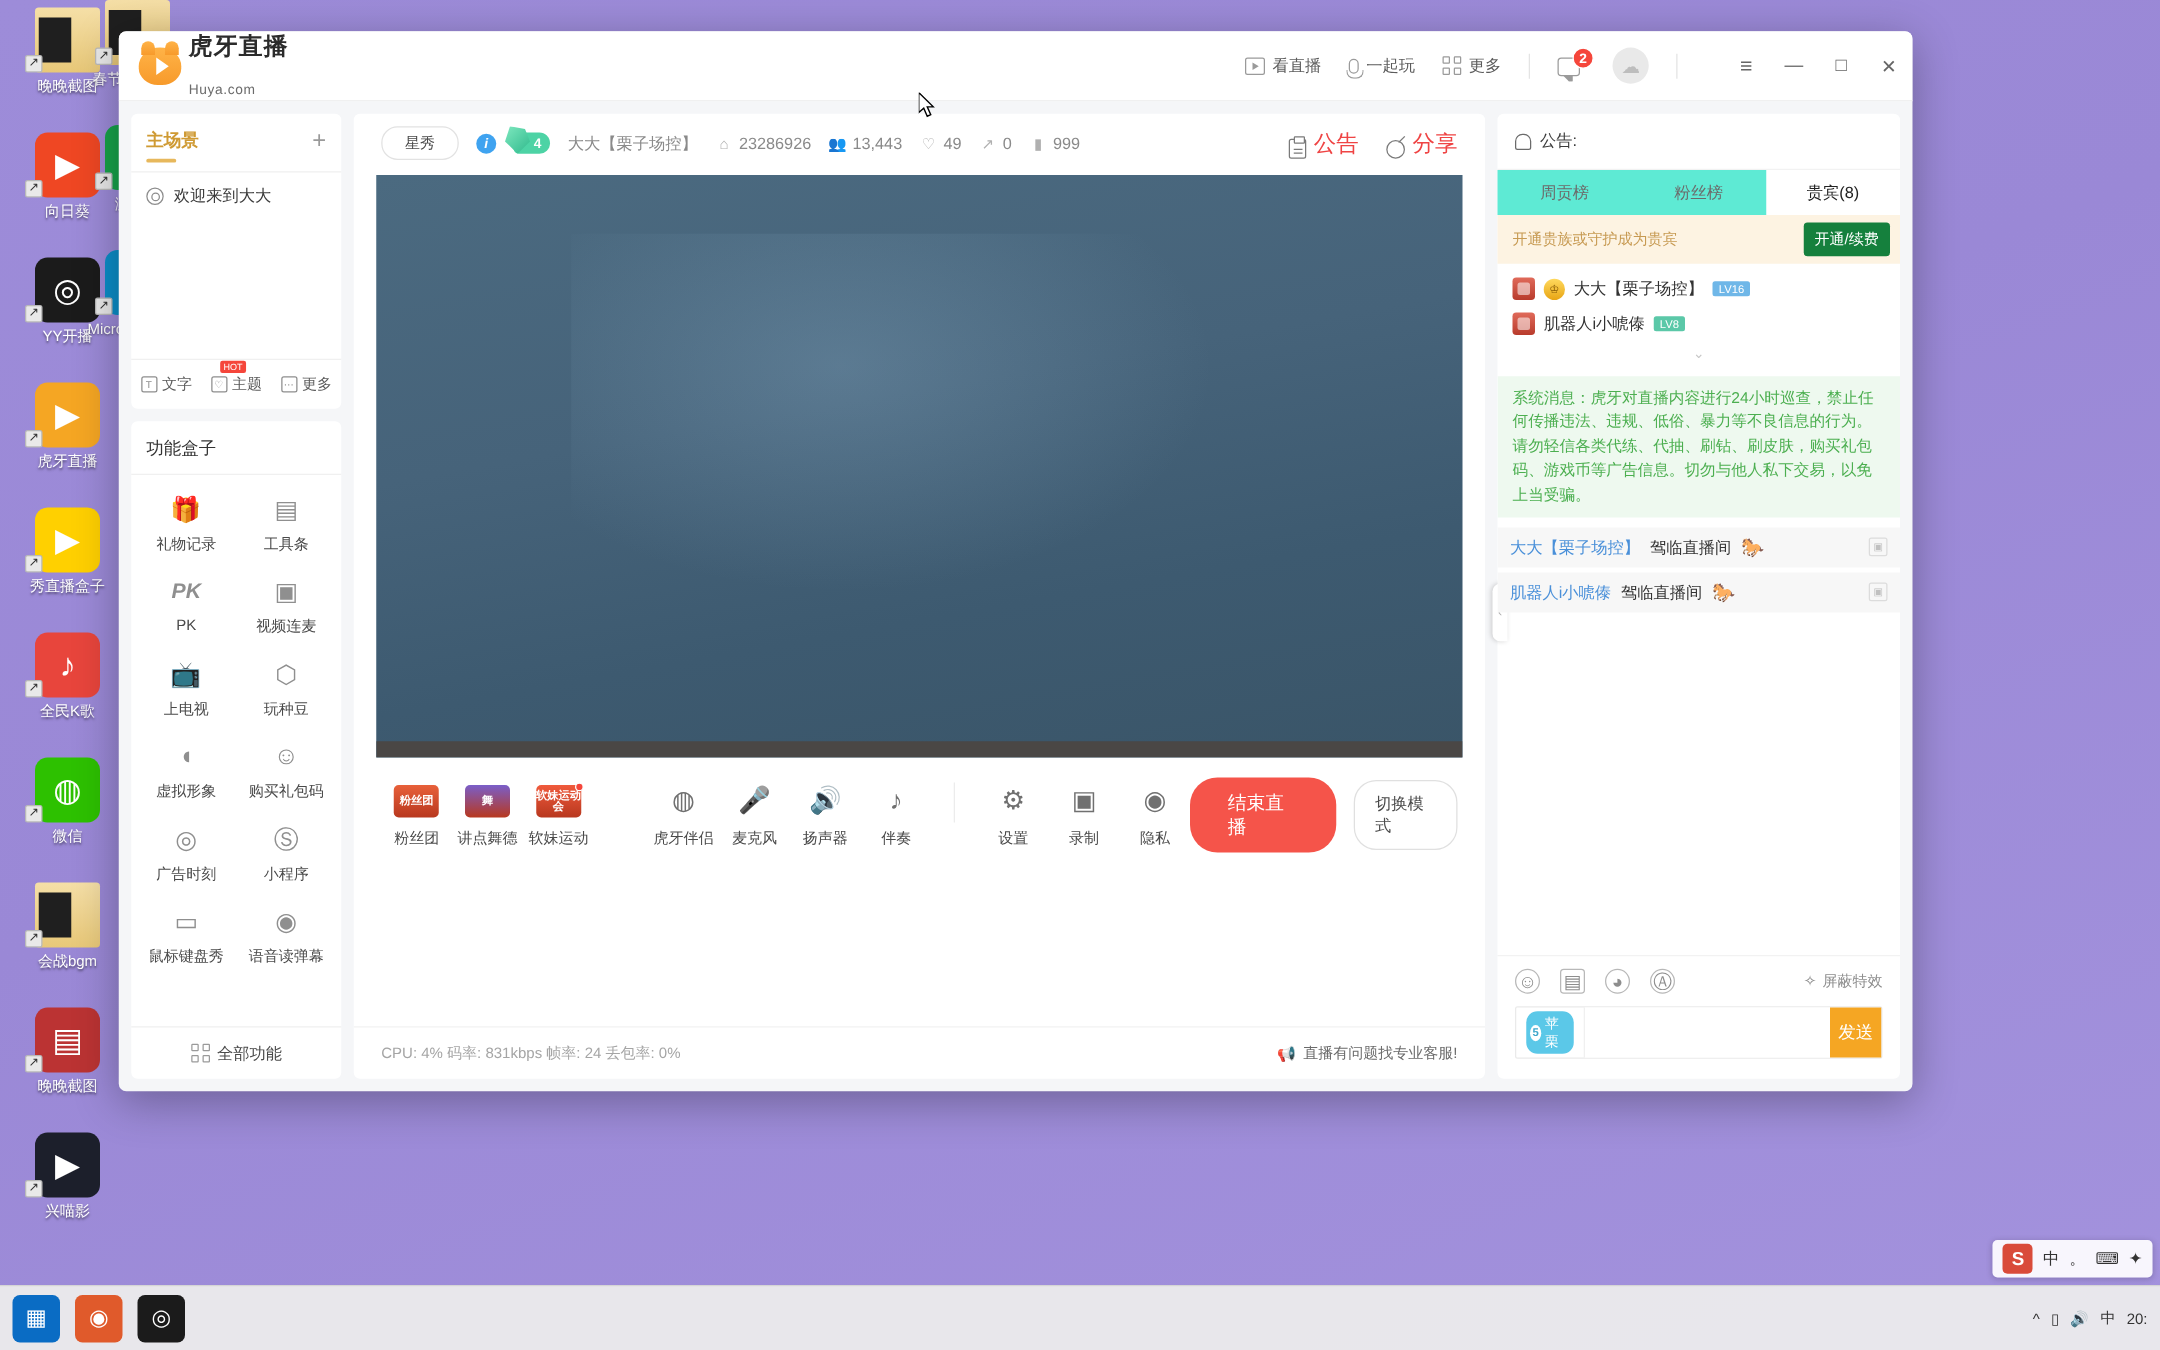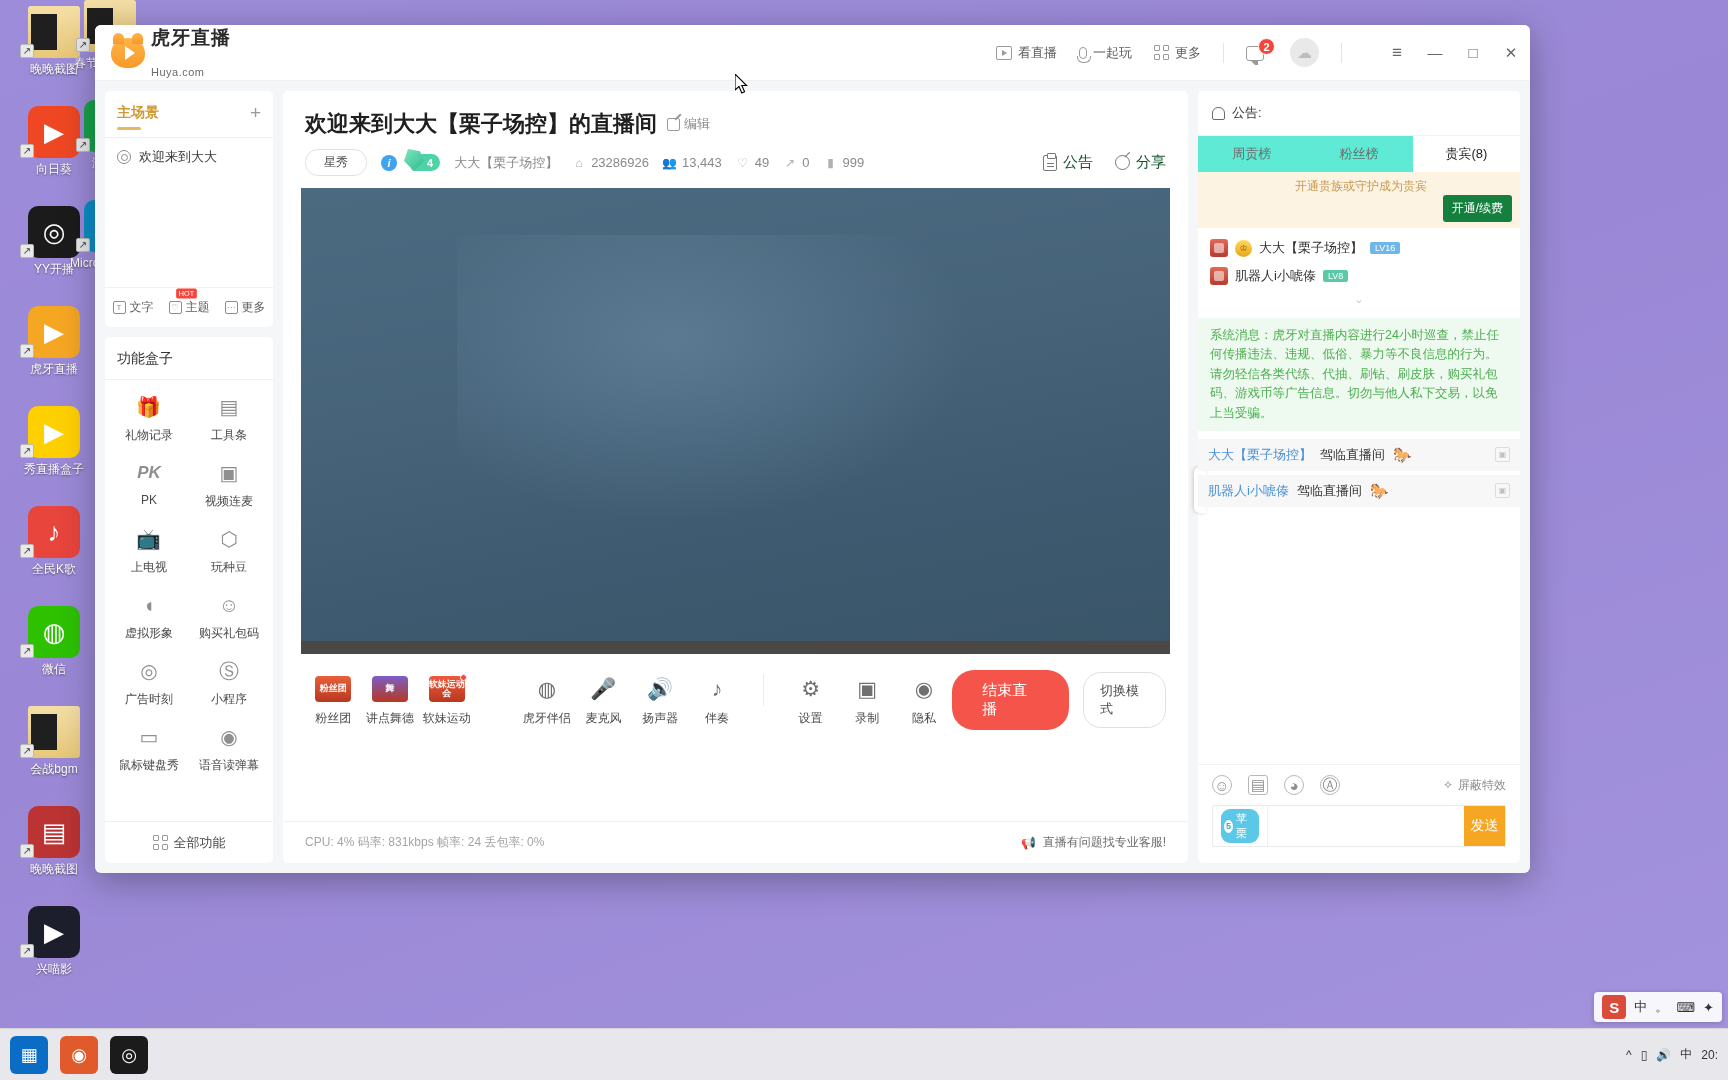--- a/index.html
+++ b/index.html
@@ -234,21 +234,21 @@
   }
   .lvl-badge::before{
     content:'';position:absolute;left:-7px;top:-5px;width:20px;height:22px;
     background:linear-gradient(135deg,#7ee8bf,#2fb98c);
     clip-path:polygon(20% 0,80% 10%,100% 55%,50% 100%,0 55%);
   }
   .nick { font-size:13px; color:#8a8a8a; }
   .stat { display:flex;align-items:center;gap:5px;font-size:13px;color:#8a8a8a;}
   .st-ic{width:14px;height:14px;color:#b0b0b0;display:flex;align-items:center;justify-content:center;font-size:12px;}
   .meta-right { margin-left:auto; display:flex; align-items:center; gap:22px;}
-  .mr-item{display:flex;align-items:center;gap:6px;font-size:15px;color:#14532d;cursor:pointer;}
+  .mr-item{display:flex;align-items:flex-end;gap:6px;font-size:18px;color:#ef4444;cursor:pointer;}
   .clip-ic{width:14px;height:16px;border:1.3px solid #7a7a7a;border-radius:2px;position:relative;}
   .clip-ic::before{content:'';position:absolute;left:3px;top:-3px;width:7px;height:4px;
     border:1.3px solid #7a7a7a;border-radius:1px;background:#fff;}
   .clip-ic::after{content:'';position:absolute;left:3px;top:7px;width:7px;height:1.3px;
     background:#7a7a7a;box-shadow:0 3px 0 #7a7a7a;}
   .share-ic{width:15px;height:15px;border:1.3px solid #7a7a7a;border-radius:50%;position:relative;}
   .share-ic::after{content:'';position:absolute;right:-2px;top:-2px;width:7px;height:1.4px;
     background:#7a7a7a;transform:rotate(-45deg);}
 
   #preview {
@@ -305,21 +305,21 @@
     display:flex; flex-direction:column; min-height:0;}
   .notice-row{ display:flex; align-items:center; gap:7px; padding: 13px 14px;
     font-size:13px; color:#3b3b3b; border-bottom:1px solid #f2f2f2;}
   .bell-ic{ width:13px;height:13px;border:1.3px solid #6b6b6b;border-radius:6px 6px 2px 2px;}
   .rank-tabs{ display:flex; height:36px; background:#5eead4; }
   .rank-tab{ flex:1; display:flex;align-items:center;justify-content:center;
     font-size:13px;color:#6b6b6b;cursor:pointer;}
   .rank-tab.active{ background:#fff; color:#222; font-weight:500;}
   .vip-banner{
     background:#fdf3e2; display:flex; align-items:center;
-    padding: 6px 8px 6px 12px; font-size:12px; color:#c79a52;flex-direction:column;
+    padding: 6px 8px 6px 12px; font-size:12px; color:#c79a52;
   }
   .vip-btn{ margin-left:auto; background:#15803d; color:#fff; font-size:12px;
     padding:5px 9px; border-radius:3px; cursor:pointer;}
   .vip-list{ padding: 6px 0 0; }
   .vip-item{ display:flex; align-items:center; gap:7px; padding:5px 12px; }
   .vip-ava{ width:18px;height:18px;border-radius:3px;
     background:linear-gradient(180deg,#e06a5a,#b83b2c); position:relative;}
   .vip-ava::after{content:'';position:absolute;left:4px;top:4px;width:10px;height:10px;
     background:#fff;border-radius:2px;opacity:.55;}
   .crown{ width:17px;height:17px;border-radius:50%;
@@ -591,27 +591,20 @@
               <span></span>
               <span></span>
             </span>
           <span>全部功能</span>
         </div>
       </div>
     </div>
 
     <div id="centercol">
 
-      <div class="room-title-row">
-        <span class="room-title">欢迎来到大大【栗子场控】的直播间</span>
-        <span class="edit-btn">
-          <span class="pen-ic"></span>
-          <span>编辑</span>
-        </span>
-      </div>
 
       <div class="meta-row">
         <span class="tag-pill">星秀</span>
         <span class="info-ic">i</span>
         <span class="lvl-badge">4</span>
         <span class="nick">大大【栗子场控】</span>
         <span class="stat">
           <span class="st-ic">⌂</span>
           <span>23286926</span>
         </span>

